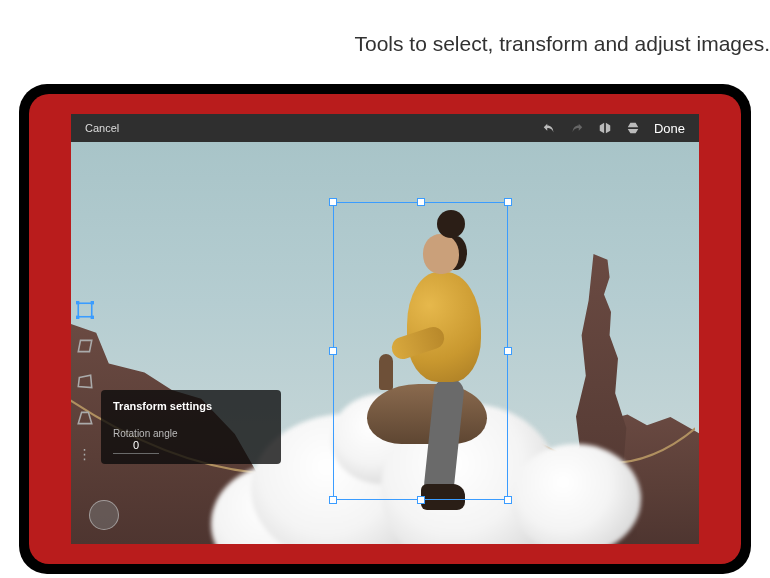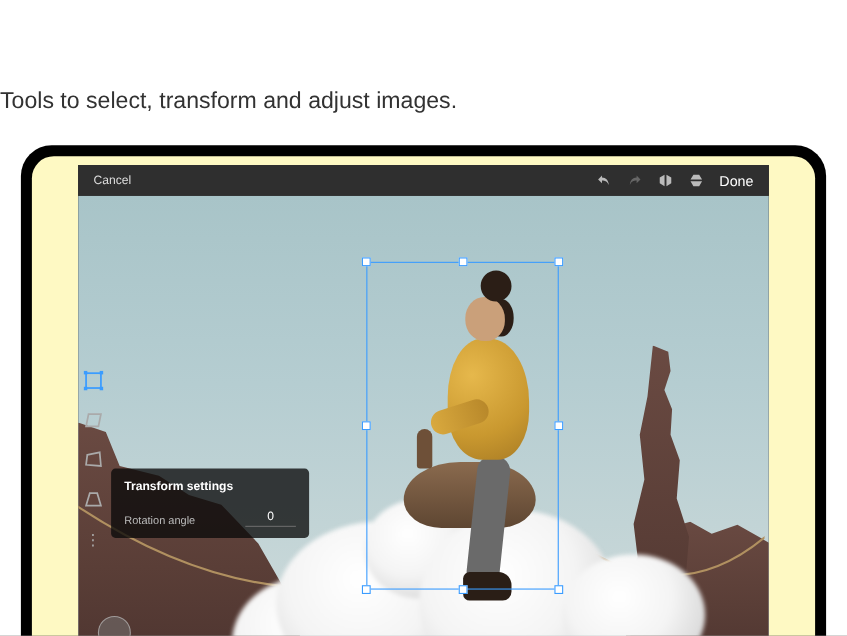--- a/index.html
+++ b/index.html
@@ -5,42 +5,41 @@
     * { margin: 0; padding: 0; box-sizing: border-box; }
     body {
       width: 770px;
       height: 578px;
       background: #fff;
       font-family: -apple-system, BlinkMacSystemFont, "Segoe UI", sans-serif;
       overflow: hidden;
       position: relative;
     }
     .promo-title {
-      text-align: left;
+      text-align: right;
       font-size: 21px;
       font-weight: 400;
       color: #323232;
       padding: 32px 0 28px;
-      margin-top: 48px;
     }
     .tablet-frame {
       margin: 0 auto;
       width: 732px;
       height: 490px;
       background: #000;
       border-radius: 28px;
       padding: 10px;
       position: relative;
     }
     .tablet-inner {
       width: 100%;
       height: 100%;
-      background: #fef9c3;
+      background: #b91c1c;
       border-radius: 20px;
-      padding: 8px 42px;
+      padding: 20px 42px;
       position: relative;
     }
     .home-button {
       position: absolute;
       right: 11px;
       top: 50%;
       transform: translateY(-50%);
       width: 22px;
       height: 22px;
       border: 1.5px solid #3a3a3a;
@@ -328,23 +327,24 @@
     }
     .popover-title {
       font-size: 11px;
       font-weight: 600;
       color: #fff;
       margin-bottom: 16px;
     }
     .popover-row {
       display: flex;
       justify-content: space-between;
-      align-items: flex-end;
+      align-items: flex-start;
       font-size: 10px;
       color: #bbb;
+      flex-direction: column;
     }
     .popover-value {
       width: 46px;
       text-align: center;
       color: #fff;
       font-size: 11px;
       border-bottom: 1px solid #6a6a6a;
       padding-bottom: 2px;
     }
     

